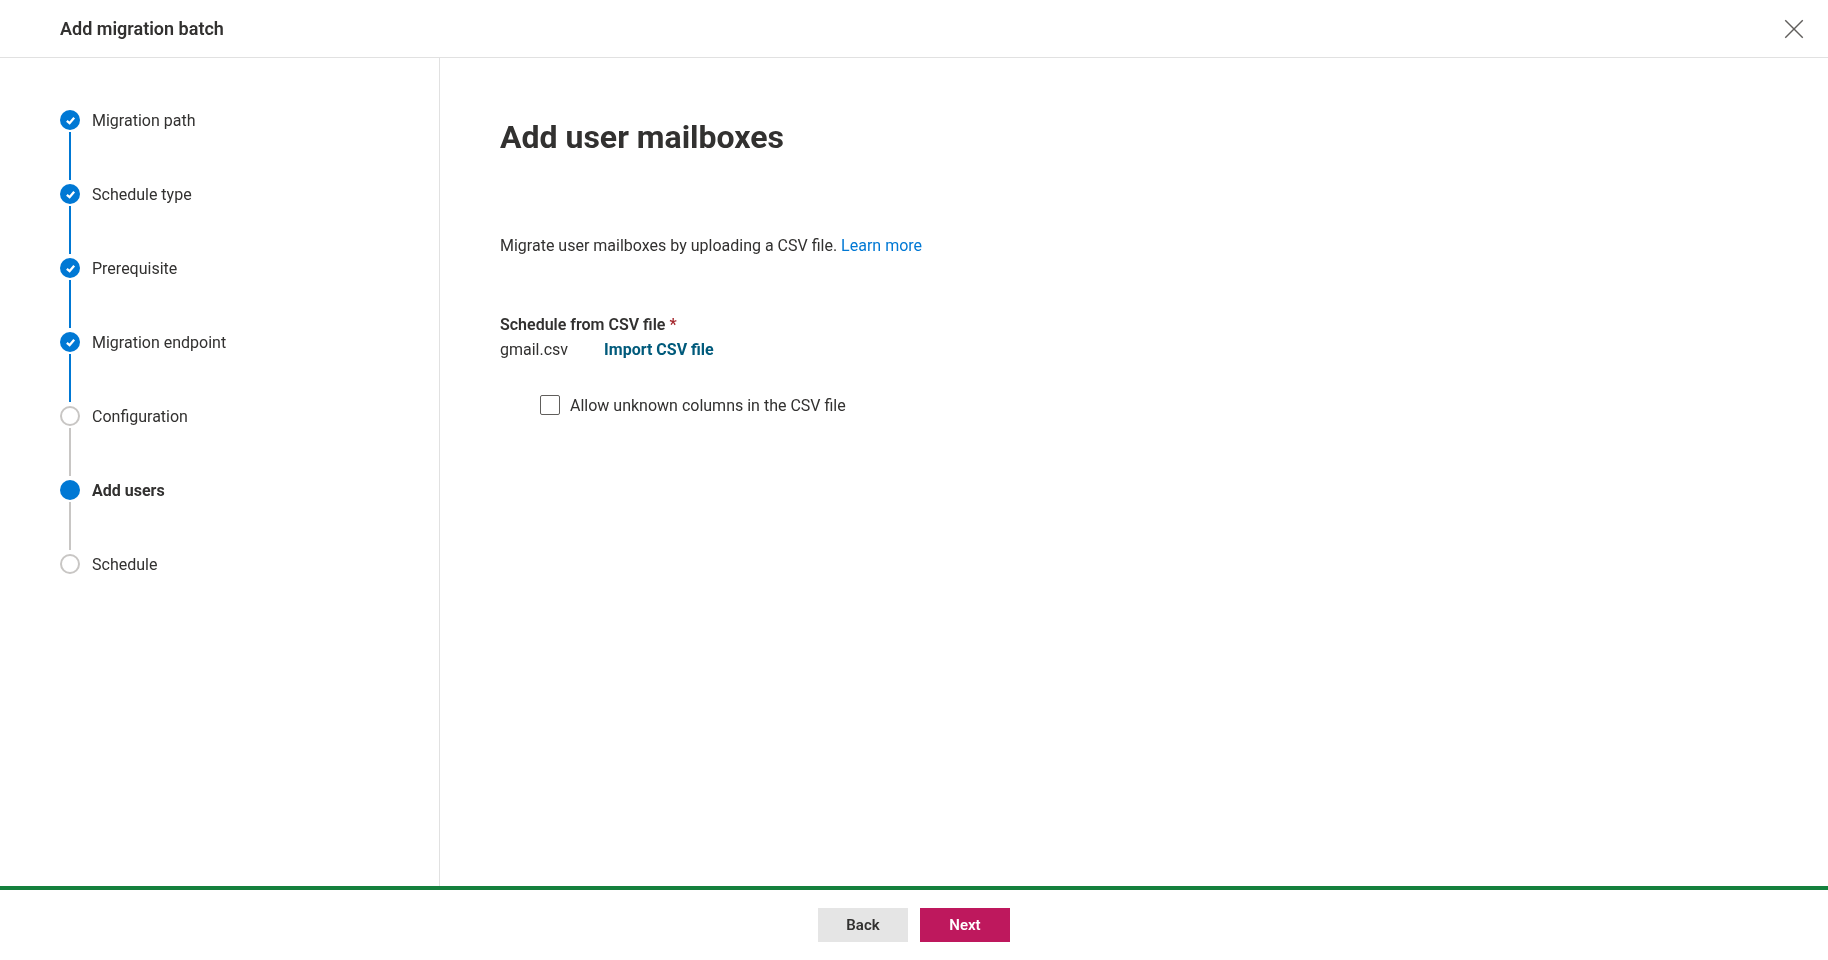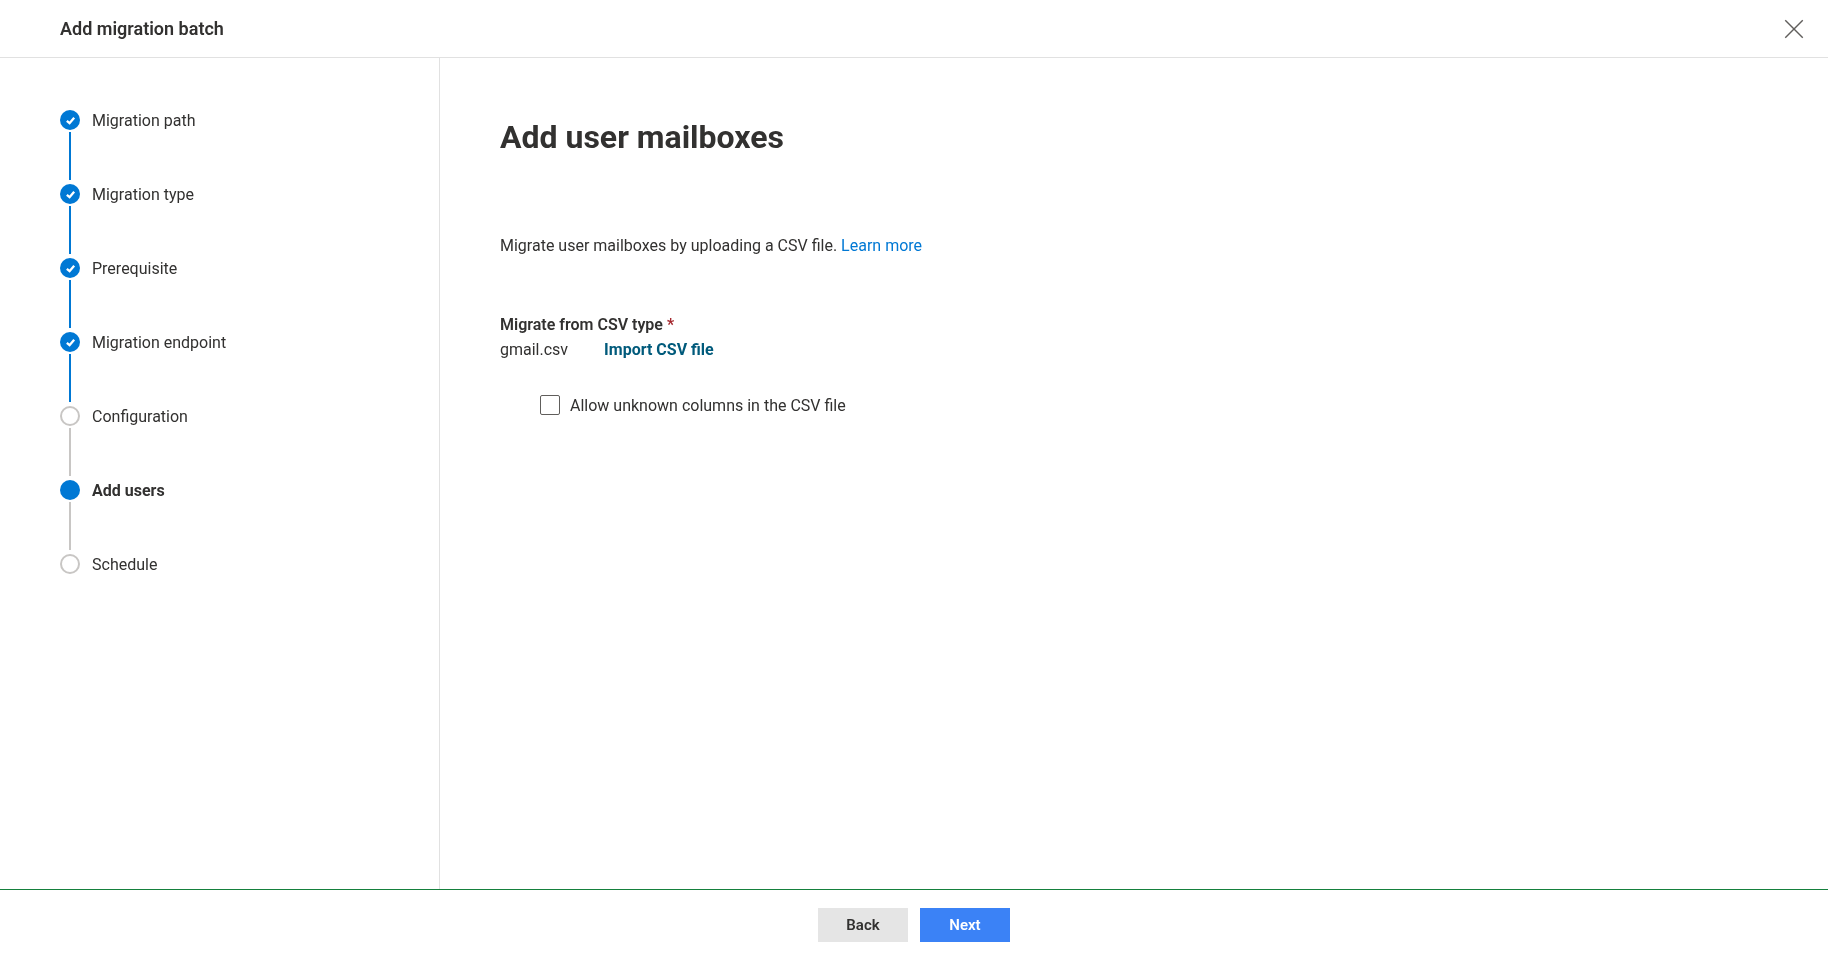--- a/index.html
+++ b/index.html
@@ -171,41 +171,41 @@
       border-radius: 2px;
       background: #ffffff;
       cursor: pointer;
       flex-shrink: 0;
     }
     .checkbox-label {
       font-size: 16px;
       color: #323130;
     }
     .footer {
-      border-top: 1px solid #15803d;
+      border-top: 4px solid #15803d;
       padding: 18px 0;
       display: flex;
       justify-content: center;
       gap: 12px;
     }
     .btn {
       min-width: 90px;
       padding: 8px 22px;
       font-size: 15px;
       font-weight: 600;
       border: none;
       cursor: pointer;
       font-family: inherit;
     }
     .btn-secondary {
       background: #e5e5e5;
       color: #323130;
     }
     .btn-primary {
-      background: #3b82f6;
+      background: #be185d;
       color: #ffffff;
     }
   </style>
 </head>
 <body>
 
 <div class="page">
   <div class="header">
     <div class="header-title">Add migration batch</div>
     <div class="close-btn">
@@ -226,21 +226,21 @@
               </svg>
           </span>
           <span class="step-label">Migration path</span>
         </li>
         <li class="step completed">
           <span class="step-indicator">
             <svg viewBox="0 0 12 12">
                 <polyline points="2,6.5 5,9 10,3"></polyline>
               </svg>
           </span>
-          <span class="step-label">Migration type</span>
+          <span class="step-label">Schedule type</span>
         </li>
         <li class="step completed">
           <span class="step-indicator">
             <svg viewBox="0 0 12 12">
                 <polyline points="2,6.5 5,9 10,3"></polyline>
               </svg>
           </span>
           <span class="step-label">Prerequisite</span>
         </li>
         <li class="step completed">
@@ -266,21 +266,21 @@
       </ul>
     </nav>
 
     <main class="content">
       <h1 class="content-title">Add user mailboxes</h1>
       <p class="content-desc">
         <span>Migrate user mailboxes by uploading a CSV file. </span><a>Learn more</a>
       </p>
 
       <div class="field-label">
-        <span>Migrate from CSV type</span>
+        <span>Schedule from CSV file</span>
         <span class="required">*</span>
       </div>
       <div class="file-row">
         <span class="file-name">gmail.csv</span>
         <span class="import-link">Import CSV file</span>
       </div>
 
       <div class="checkbox-row">
         <div class="checkbox"></div>
         <span class="checkbox-label">Allow unknown columns in the CSV file</span>

